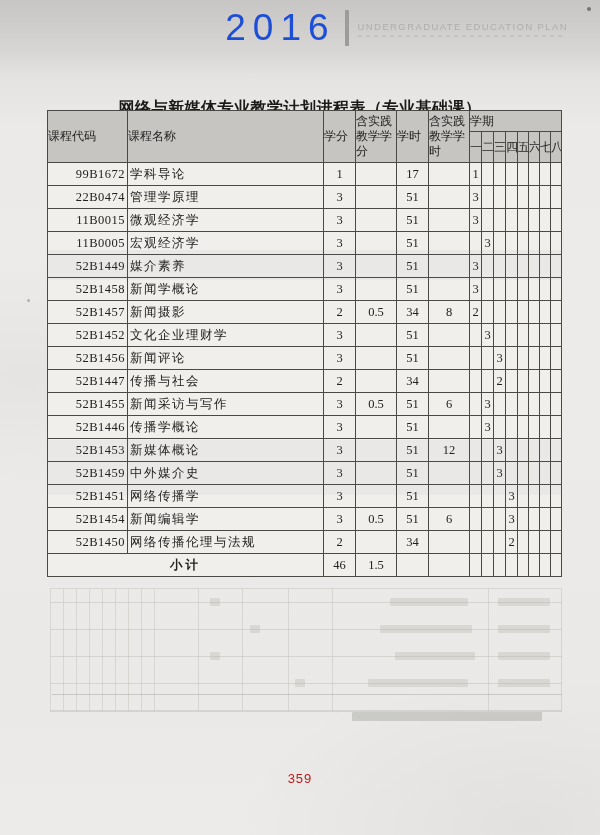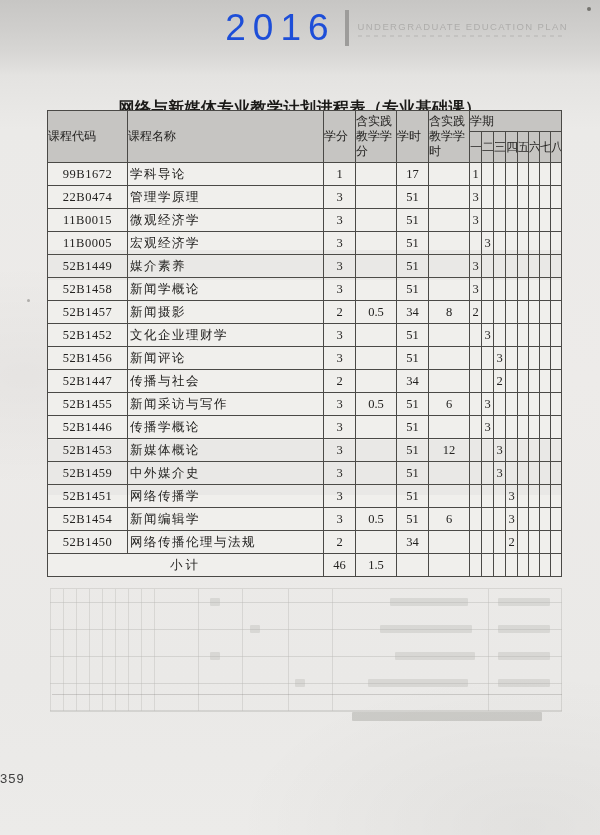--- a/index.html
+++ b/index.html
@@ -48,25 +48,25 @@
     background:var(--header-bg,#c6c5c2); font-weight:normal; color:#201f1d;
     font-size:12px; padding:0; text-align:left;
   }
   .h-multi { font-size:11.5px; line-height:1.25; }
   .h-sem-num { font-size:12px; height:30px; }
   .h-top { height:20px; }
   .course-table td {
     background:var(--cell-bg,#f0efec); font-size:12.5px; color:#232220;
     height:22px; line-height:22px; padding:0 2px; white-space:nowrap;
   }
-  .c-code { text-align:center; padding-left:11px; letter-spacing:.5px; }
+  .c-code { text-align:right; padding-left:11px; letter-spacing:.5px; }
   .c-name { text-align:left; padding-left:7px; letter-spacing:1.5px; }
   .c-num { text-align:center; }
   .c-sem { text-align:center; padding:0; }
-  .c-subtotal { text-align:center; letter-spacing:3px; }
+  .c-subtotal { text-align:center; letter-spacing:3px;font-weight:bold; }
 
   
   .table-ghost-tint {
     position:absolute; pointer-events:none; background:rgba(120,119,114,.05);
   }
 
   
   .bleed { position:absolute; left:50px; top:588px; width:512px; height:122px;
     opacity:.45; filter:blur(.4px); pointer-events:none;
     background-image:
@@ -79,23 +79,23 @@
     border-bottom:1px solid rgba(125,124,119,.45);
   }
   .bleed .bar { position:absolute; background:rgba(110,109,104,.32); height:8px; border-radius:1px; filter:blur(.6px); }
   .bleed-note { position:absolute; top:712px; right:58px; width:190px; height:9px;
     background:rgba(115,114,109,.26); filter:blur(.7px); border-radius:1px; pointer-events:none; }
   .bleed-note2 { position:absolute; top:694px; left:52px; width:510px; height:1px;
     background:rgba(125,124,119,.3); filter:blur(.4px); pointer-events:none; }
 
   
   .page-number {
-    position:absolute; top:771px; left:0; width:100%; text-align:left;
+    position:absolute; top:771px; left:0; width:100%; text-align:center;
     font-family:"Liberation Sans","DejaVu Sans",sans-serif;
-    font-size:13px; color:#404040; letter-spacing:1px;
+    font-size:13px; color:#b91c1c; letter-spacing:1px;
   }
 </style>
 </head>
 <body style="--header-bg: #c6c5c2; --cell-bg: #f0efec; --border: #4a4946; background: rgb(233, 232, 230);">
 
 <div class="scan-bg"></div>
 <div class="speck" style="top:7px; right:9px; width:4px; height:4px;"></div>
 <div class="speck" style="top:299px; left:27px; width:3px; height:3px; opacity:.5;"></div>
 
 <div class="banner">

